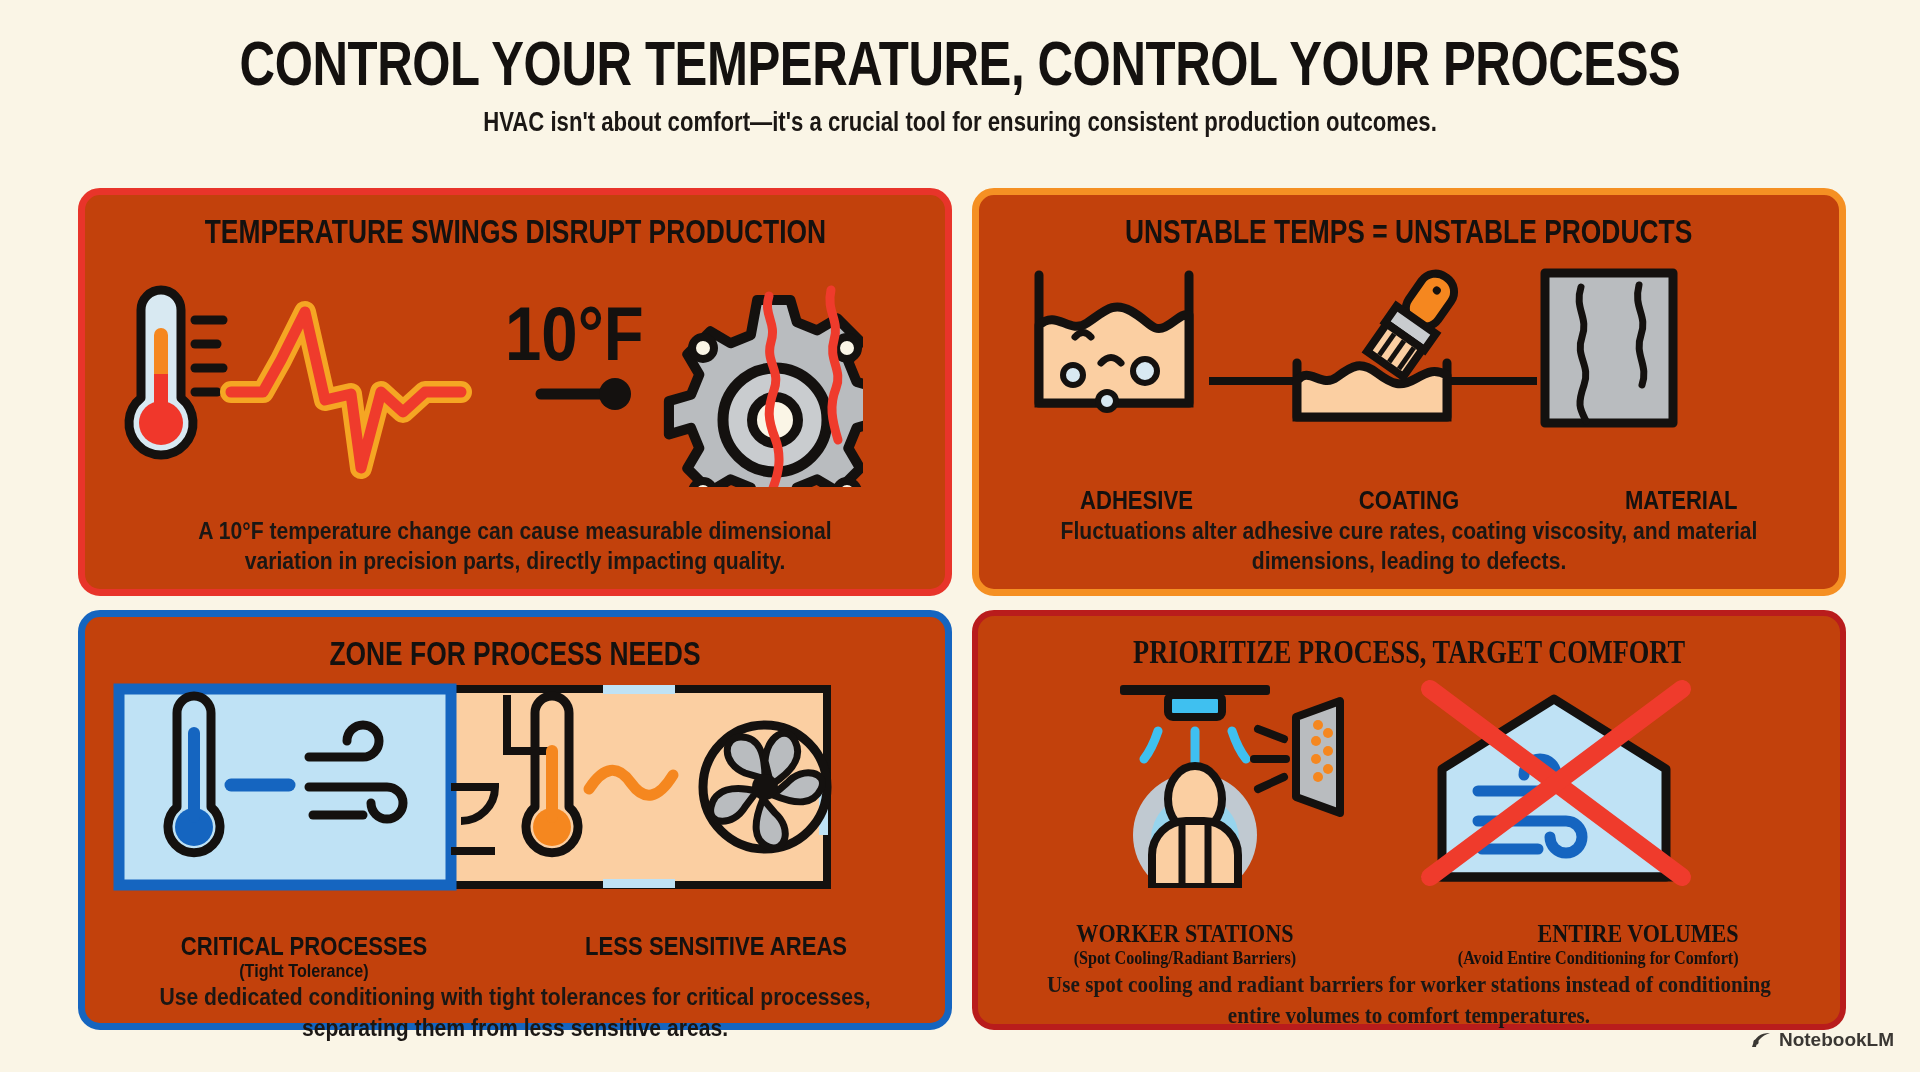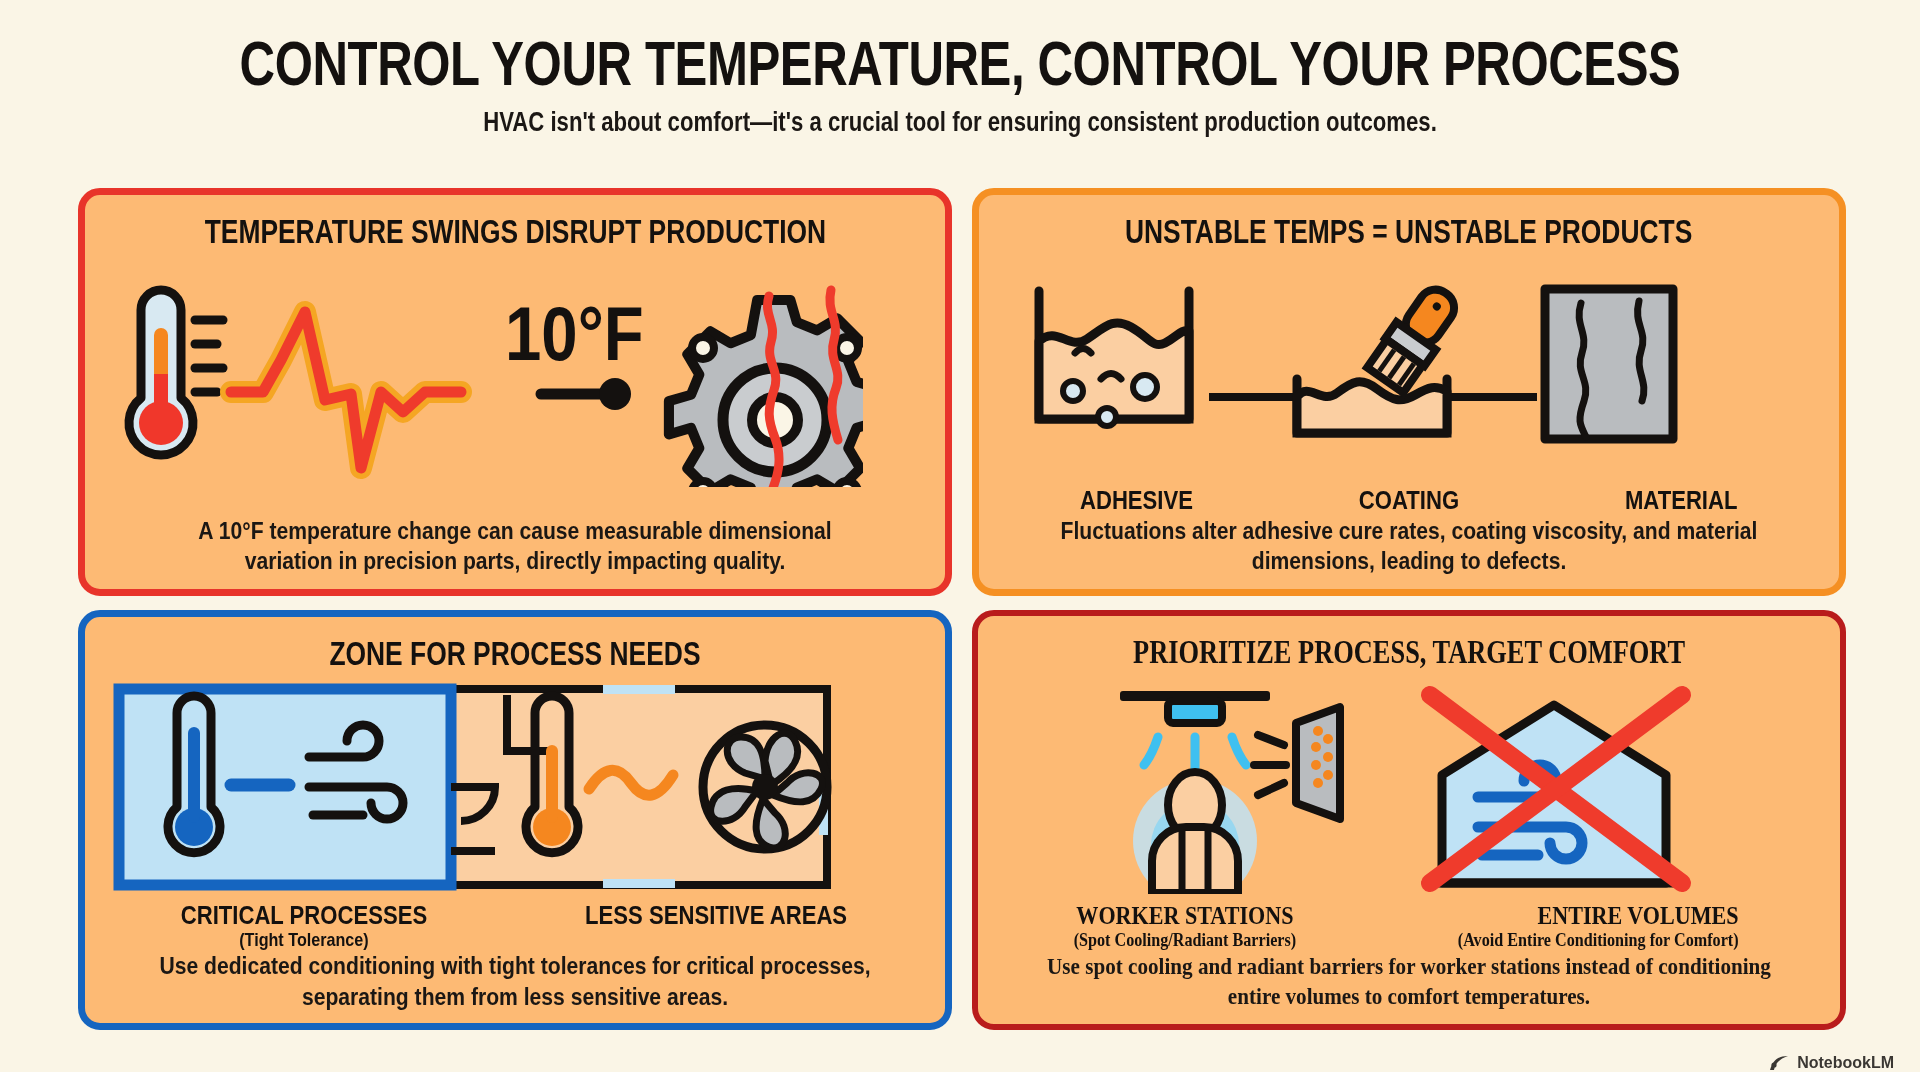--- a/index.html
+++ b/index.html
@@ -29,21 +29,21 @@
   .grid{
     position:absolute;left:78px;top:188px;
     width:1768px;height:845px;
     display:grid;
     grid-template-columns:874px 874px;
     grid-template-rows:408px 420px;
     gap:14px 20px;
   }
   .card{
     border-radius:22px;
-    background:#fdba74;
+    background:#c2410c;
     position:relative;
     display:flex;flex-direction:column;align-items:center;
     padding:14px 18px 10px;
     box-sizing:border-box;
   }
   .c-red{border:7px solid #e8342a;}
   .c-orange{border:7px solid #f59023;}
   .c-blue{border:7px solid #1565c0;}
   .c-green{border:6px solid #b91c1c;font-family:Liberation Serif, serif;}
 
@@ -57,29 +57,29 @@
     font-size:24px;font-weight:bold;color:#1b1714;
     text-align:center;line-height:1.28;
     transform:scaleX(0.88);transform-origin:center top;
     margin-top:auto;padding-bottom:2px;
   }
   .art{flex:1;display:flex;align-items:center;justify-content:flex-start;width:100%;}
 
   
   .labelrow{
     display:flex;width:100%;justify-content:space-around;
-    font-size:26px;font-weight:bold;color:#14110f;
+    font-size:26px;font-weight:bold;color:#14110f;margin-top:31px;
   }
   .labelrow span{transform:scaleX(0.85);}
   .lbl-main{font-size:26px;font-weight:bold;color:#14110f;transform:scaleX(0.85);display:block;}
   .lbl-sub{font-size:19px;font-weight:bold;color:#14110f;transform:scaleX(0.9);display:block;margin-top:-2px;}
 
   .wm{
-    position:absolute;right:26px;bottom:0;
-    font-size:16px;font-weight:bold;color:#3a3733;
+    position:absolute;right:26px;bottom:21px;
+    font-size:19px;font-weight:bold;color:#3a3733;
     display:flex;align-items:center;gap:7px;
   }
 </style>
 </head>
 <body>
 
 <div class="page">
 
   <div class="header">
     <div class="title">CONTROL YOUR TEMPERATURE, CONTROL YOUR PROCESS</div>

